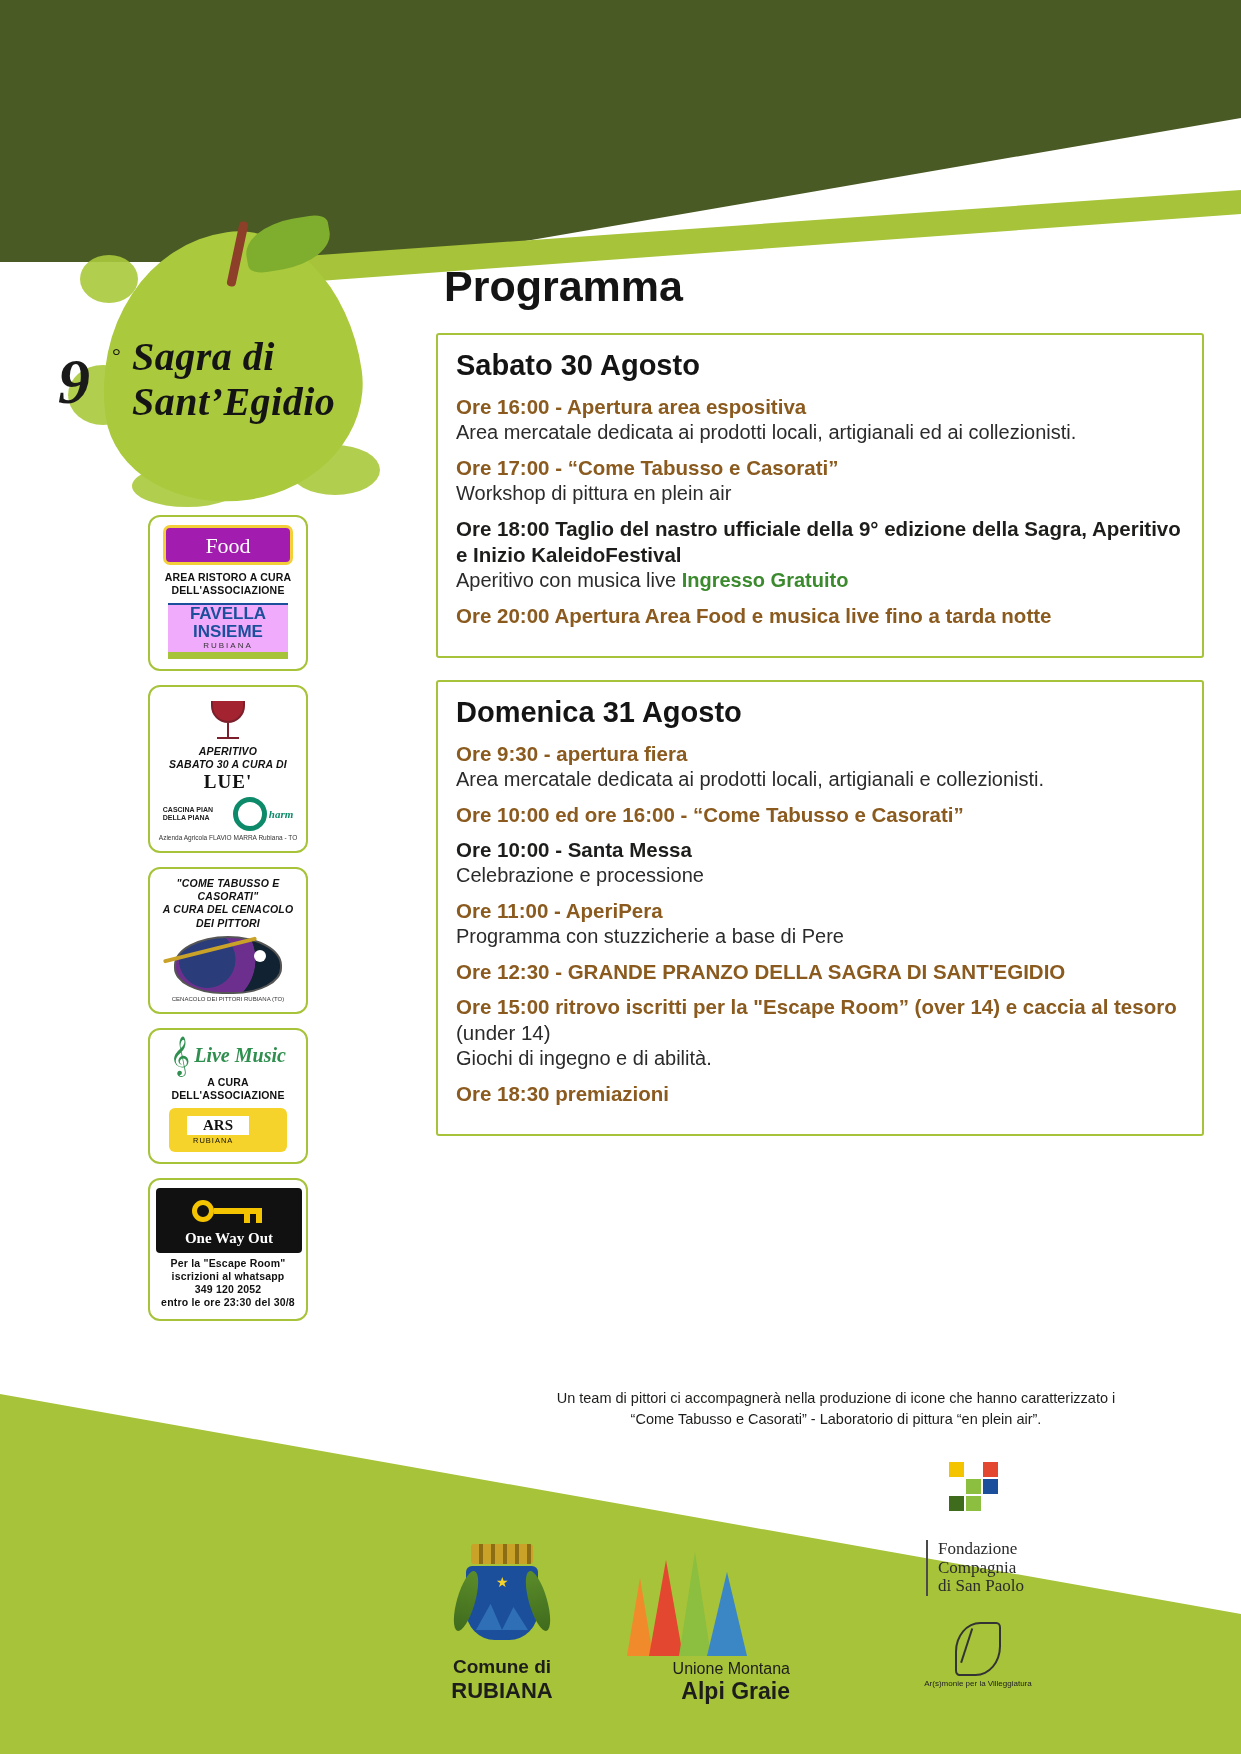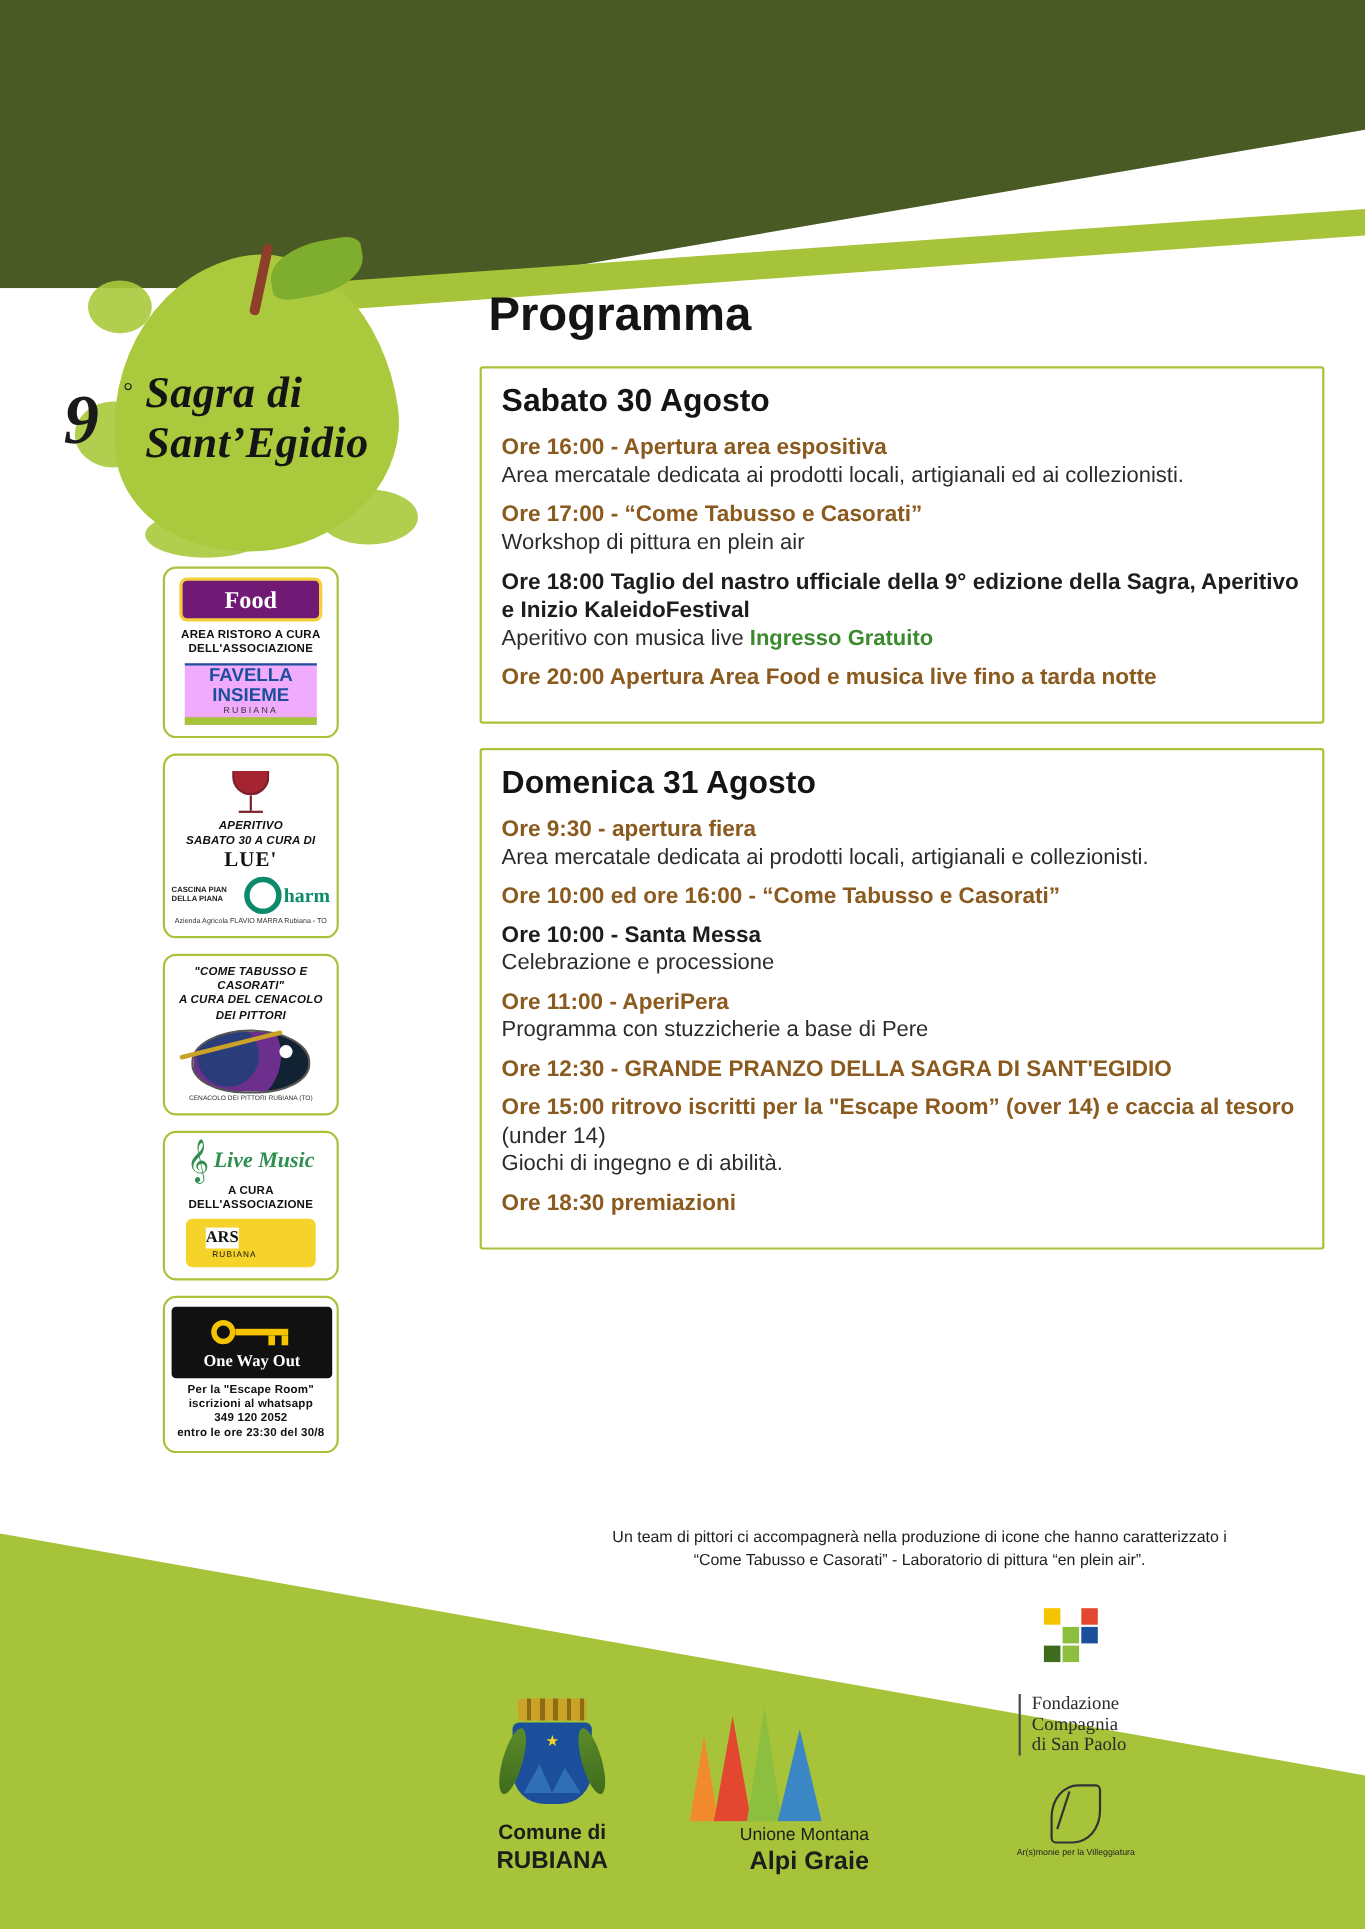--- a/index.html
+++ b/index.html
@@ -155,26 +155,26 @@
     font-size: 10.5px;
     font-weight: bold;
     color: #111;
     line-height: 1.25;
     letter-spacing: .2px;
   }
   .spon-caption.italic { font-style: italic; }
   .food-badge {
     width: 130px; height: 40px;
     margin: 0 auto 6px auto;
-    background: #701a75;
+    background: #a21caf;
     border: 3px solid #f3cf3a;
     border-radius: 7px;
     color: #ffffff;
     font-size: 22px;
-    font-weight: bold;
+    font-weight: normal;
     line-height: 36px;
     font-family: "Liberation Serif", serif;
   }
   .favella {
     margin: 6px auto 0 auto;
     width: 120px;
     background: #f0abfc;
     border-top: 2px solid #1b4f9c;
   }
   .favella .l1 { color: #1b4f9c; font-weight: bold; font-size: 17px; line-height: 1.05; }
@@ -197,21 +197,21 @@
   }
   .glass .stem { position: absolute; left: 26px; top: 26px; width: 2px; height: 14px; background: #7a1f2b; }
   .glass .foot { position: absolute; left: 16px; top: 40px; width: 22px; height: 2px; background: #7a1f2b; }
 
   .lue { font-family: "Liberation Serif", serif; font-size: 19px; font-weight: bold; color:#111; letter-spacing:1px; }
   .lue-row { display: flex; align-items: center; justify-content: center; gap: 6px; margin-top: 4px; }
   .lue-left { width: 64px; }
   .lue-left .blk { font-size: 7px; font-weight: bold; color: #222; line-height: 1.2; text-align:left;}
   .harm { display:flex; align-items:center; gap:2px; }
   .harm-ring { width: 34px; height: 34px; border: 5px solid #0d8a6a; border-radius: 50%; }
-  .harm-txt { font-size: 18px; color:#0d8a6a; font-weight: bold; font-family: "Liberation Serif", serif; }
+  .harm-txt { font-size: 11px; color:#0d8a6a; font-weight: bold; font-family: "Liberation Serif", serif; font-style: italic; }
   .tiny { font-size: 6.5px; color:#333; margin-top: 3px; }
 
   .palette {
     width: 108px; height: 58px;
     margin: 6px auto 0 auto;
     border-radius: 50% 50% 45% 45%;
     background: radial-gradient(circle at 30% 40%, #2a3d7a 0 35%, #6d2f8e 36% 60%, #123 61% 100%);
     position: relative;
     border: 2px solid #555;
   }
@@ -230,21 +230,21 @@
   .clef { font-size: 34px; color: #2f8f4f; line-height: 1; font-family: "DejaVu Sans", sans-serif; }
   .lm-text { font-family: "Liberation Serif", serif; font-style: italic; font-weight: bold; font-size: 20px; color: #2f8f4f; line-height: 1; }
   .ars {
     margin: 6px auto 0 auto; width: 118px; height: 44px;
     background: #f5d32a;
     border-radius: 6px;
     position: relative;
   }
   .ars .label {
     position: absolute; left: 18px; top: 8px;
-    background: #ffffff; padding: 1px 0;
+    background: #ffffff; padding: 1px 16px;
     font-size: 15px; font-weight: bold; color: #111; font-family: "Liberation Serif", serif;
   }
   .ars .sub { position: absolute; left: 24px; top: 28px; font-size: 7.5px; color:#111; letter-spacing: 1px;}
 
   .onewayout {
     width: 146px; margin: 0 auto 4px auto;
     background: #111; border-radius: 4px; padding: 8px 4px 6px 4px;
   }
   .key {
     width: 74px; height: 30px; margin: 0 auto 4px auto; position: relative;

